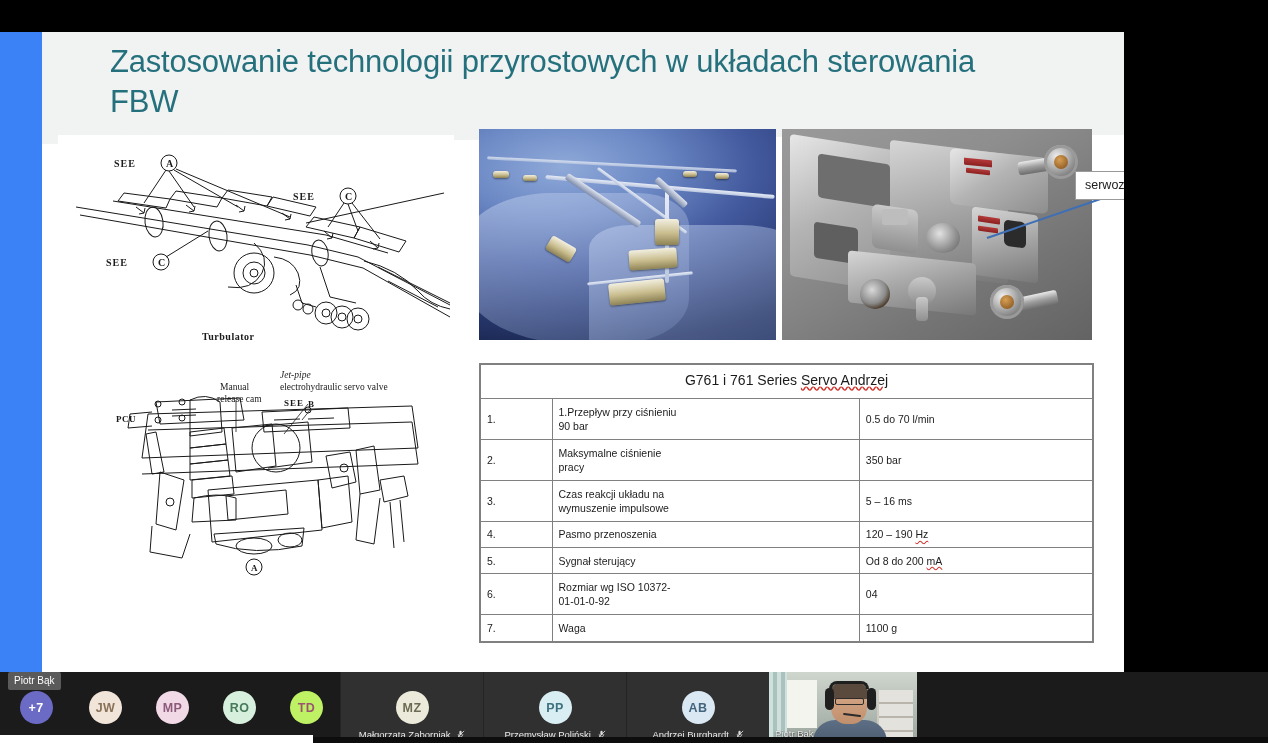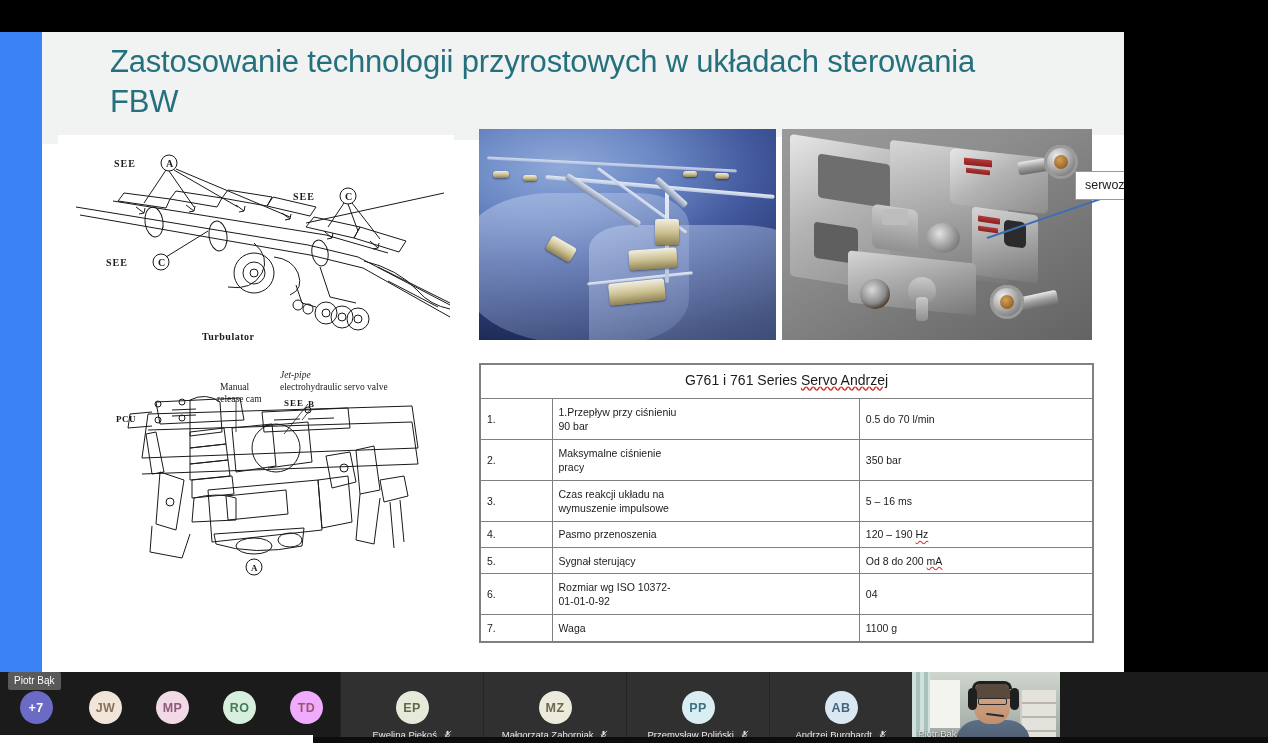--- a/index.html
+++ b/index.html
@@ -462,34 +462,23 @@
     <div class="slot plain" style="width:67px;">
       <div class="av" id="a1" style="background: rgb(241, 228, 216); color: rgb(138, 114, 88);">JW</div>
     </div>
     <div class="slot plain" style="width:67px;">
       <div class="av" id="a2" style="background: rgb(242, 217, 230); color: rgb(140, 90, 120);">MP</div>
     </div>
     <div class="slot plain" style="width:67px;">
       <div class="av" id="a3" style="background: rgb(215, 239, 221); color: rgb(71, 121, 90);">RO</div>
     </div>
     <div class="slot plain" style="width:67px;">
-      <div class="av" id="a4" style="background: #f0abfc; color: rgb(154, 85, 112); text-align: right;">TD</div>
-    </div>
-
-    <div class="slot tile" style="width:142px;">
-      <div class="av" id="t0" style="background: rgb(230, 234, 219); color: rgb(92, 106, 74);">EP</div>
-      <div class="pname">
-        <span>Ewelina Piękoś</span>
-        <svg class="mic" viewBox="0 0 16 16">
-          <path d="M8 1.5a2 2 0 0 1 2 2v4a2 2 0 1 1-4 0v-4a2 2 0 0 1 2-2z" fill="#dcdcdc"></path>
-          <path d="M4 7v1a4 4 0 0 0 8 0V7" stroke="#dcdcdc" stroke-width="1.3" fill="none"></path>
-          <path d="M1.5 14.5 L14.5 1.5" stroke="#dcdcdc" stroke-width="1.5"></path>
-        </svg>
-      </div>
-    </div>
+      <div class="av" id="a4" style="background: #bef264; color: rgb(154, 85, 112); text-align: right;">TD</div>
+    </div>
+
     <div class="slot tile" style="width:142px;">
       <div class="av" id="t2" style="background: rgb(236, 234, 219); color: rgb(107, 106, 82);">MZ</div>
       <div class="pname">
         <span>Małgorzata Zaborniak</span>
         <svg class="mic" viewBox="0 0 16 16">
           <path d="M8 1.5a2 2 0 0 1 2 2v4a2 2 0 1 1-4 0v-4a2 2 0 0 1 2-2z" fill="#dcdcdc"></path>
           <path d="M4 7v1a4 4 0 0 0 8 0V7" stroke="#dcdcdc" stroke-width="1.3" fill="none"></path>
           <path d="M1.5 14.5 L14.5 1.5" stroke="#dcdcdc" stroke-width="1.5"></path>
         </svg>
       </div>

